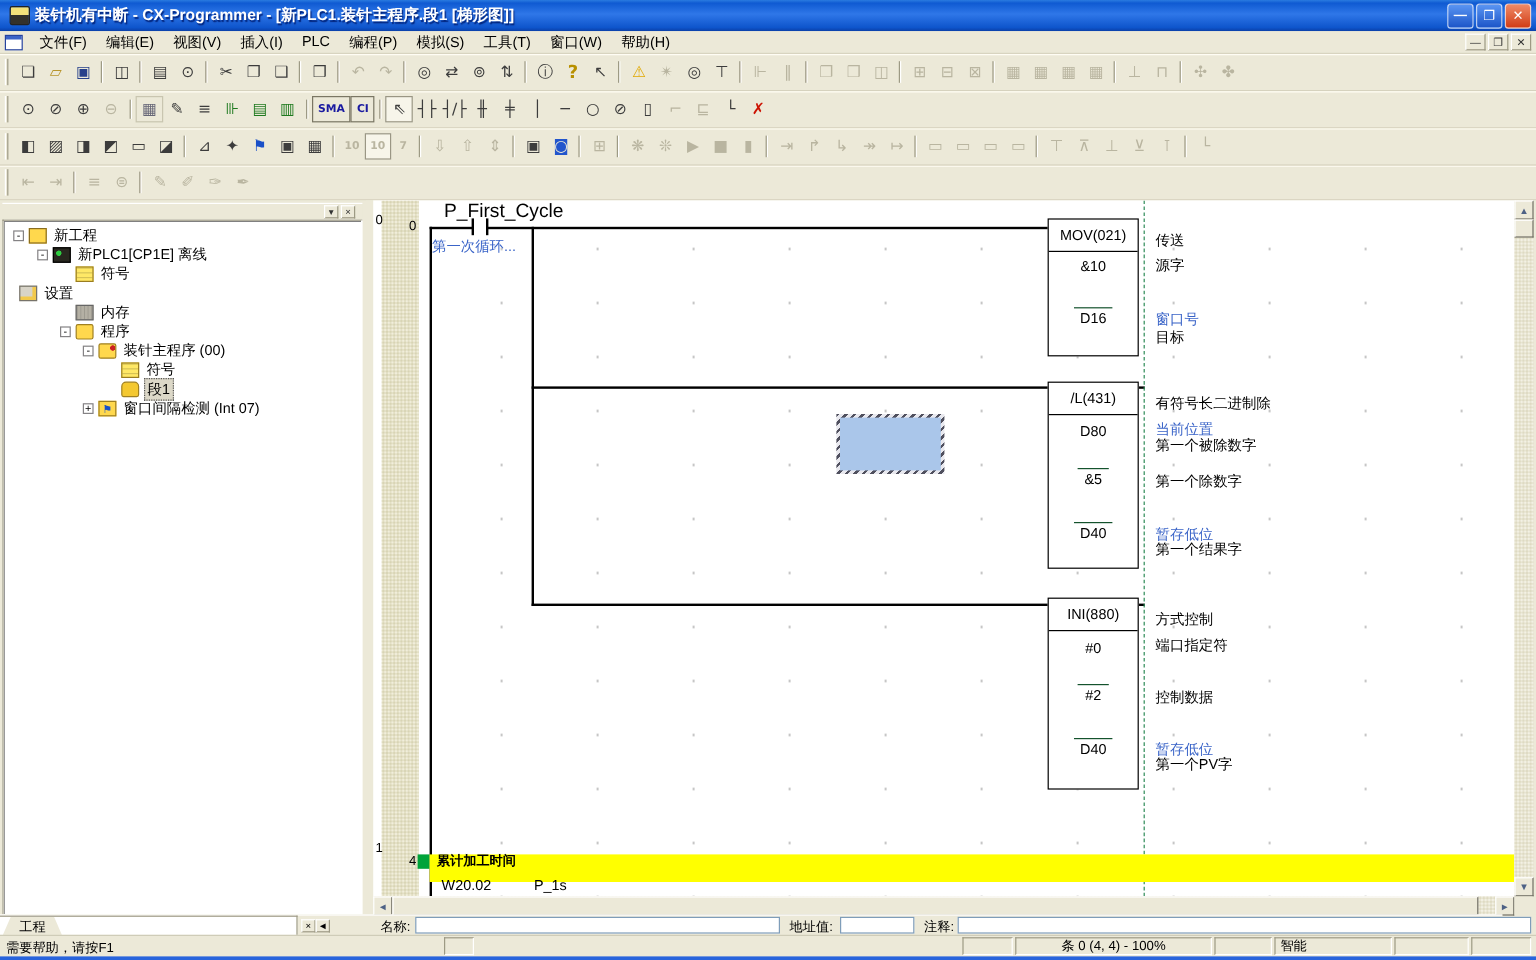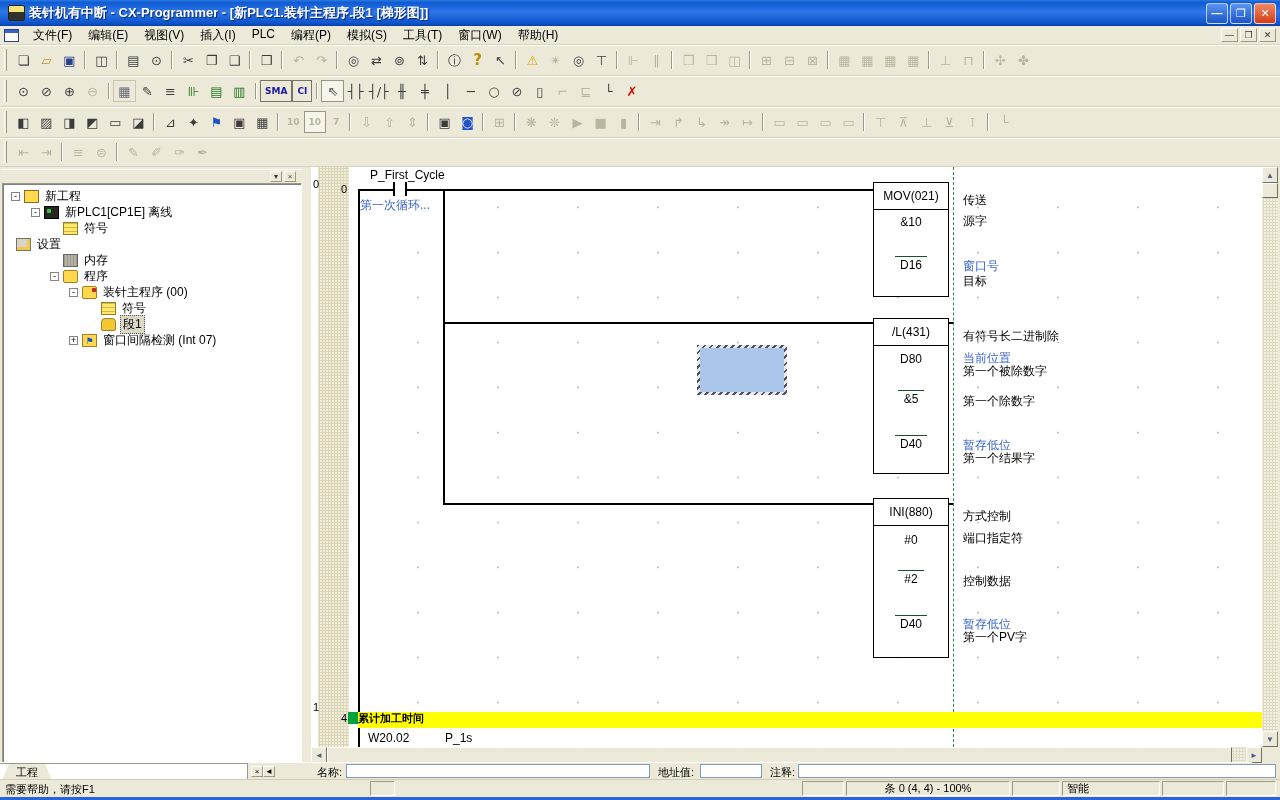--- a/index.html
+++ b/index.html
@@ -101,22 +101,22 @@
   .blk-t { height:27px; border-bottom:1px solid #000; text-align:center; line-height:26px; font-size:12px; }
   .blk-op { position:absolute; left:0; right:0; text-align:center; font-size:12px; }
   .blk-op.ov { left:50%; right:auto; transform:translateX(-50%); border-top:1px solid #14532d;
     padding:1px 5px 0; min-width:26px; }
   .greenline { position:absolute; left:642px; top:0; height:580px; width:0; border-left:1px dashed #2e8b57; }
   .cmt { position:absolute; left:652px; font-size:12px; color:#000; white-space:nowrap; }
   .cmt.blue, .blue { color:#3a64c8; }
   .sel { position:absolute; left:386px; top:178px; width:90px; height:50px; padding:3px;
     background:repeating-linear-gradient(135deg,#50505e 0 2px,#e8e8ee 2px 5px); }
   .sel-inner { width:100%; height:100%; background:#aac6ea; }
-  .ybar { position:absolute; left:47px; top:545px; width:904px; height:16px; background:#ffff00;
-    font-size:11px; line-height:12px; font-weight:bold; }
+  .ybar { position:absolute; left:47px; top:545px; width:904px; height:23px; background:#ffff00;
+    font-size:11px; line-height:12px; padding-left:6px; font-weight:bold; }
   .gsq { position:absolute; left:37px; top:545px; width:10px; height:12px; background:#00a33a; }
 
   
   .vscroll { position:absolute; left:951px; top:0; width:16px; height:580px; background:#f3f1e4;
     background-image:radial-gradient(#dedac2 1px,transparent 1.4px); background-size:3px 3px; }
   .hscroll { position:absolute; left:0; top:580px; width:951px; height:16px; background:#f3f1e4;
     background-image:radial-gradient(#dedac2 1px,transparent 1.4px); background-size:3px 3px; }
   .sbtn { position:absolute; width:16px; height:16px; background:#ece9d8; border:1px solid #fff;
     border-right-color:#716f64; border-bottom-color:#716f64; box-shadow:1px 1px 0 #aca899 inset?; 
     font-size:8px; color:#4d6185; text-align:center; line-height:15px; }
@@ -617,21 +617,21 @@
         <div class="hl" style="left:47px;top:22px;width:516px" data-name="rung0-rail"></div>
         <div class="vl" style="left:132px;top:22px;height:316px" data-name="branch-vertical"></div>
         <div class="hl" style="left:132px;top:155px;width:431px" data-name="branch-rail-2"></div>
         <div class="hl" style="left:132px;top:336px;width:431px" data-name="branch-rail-3"></div>
         <div class="hl" style="left:638px;top:155px;width:5px" data-name="stub-2"></div>
         <div class="hl" style="left:638px;top:336px;width:5px" data-name="stub-3"></div>
 
         <div style="position:absolute;left:84px;top:20px;width:10px;height:5px;background:#fff" data-name="contact-gap"></div>
         <div class="vl" style="left:82px;top:15px;height:14px" data-name="contact-left-leg"></div>
         <div class="vl" style="left:94px;top:15px;height:14px" data-name="contact-right-leg"></div>
-        <div class="ld-num" style="left:59px;top:1px;font-size:12px" data-name="contact-name">P_First_Cycle</div>
+        <div class="ld-num" style="left:59px;top:1px;font-size:16px" data-name="contact-name">P_First_Cycle</div>
         <div class="ld-num blue" style="left:49px;top:30px;font-size:12px" data-name="contact-comment">第一次循环...</div>
 
         <div class="blk" style="top:15px;height:115px" data-name="mov-instruction-block">
           <div class="blk-t" data-name="mov-title">MOV(021)</div>
           <div class="blk-op" style="top:32px" data-name="mov-operand-1">&amp;10</div>
           <div class="blk-op ov" style="top:73px" data-name="mov-operand-2">D16</div>
         </div>
 
         <div class="blk" style="top:151px;height:156px" data-name="divl-instruction-block">
           <div class="blk-t" data-name="divl-title">/L(431)</div>

